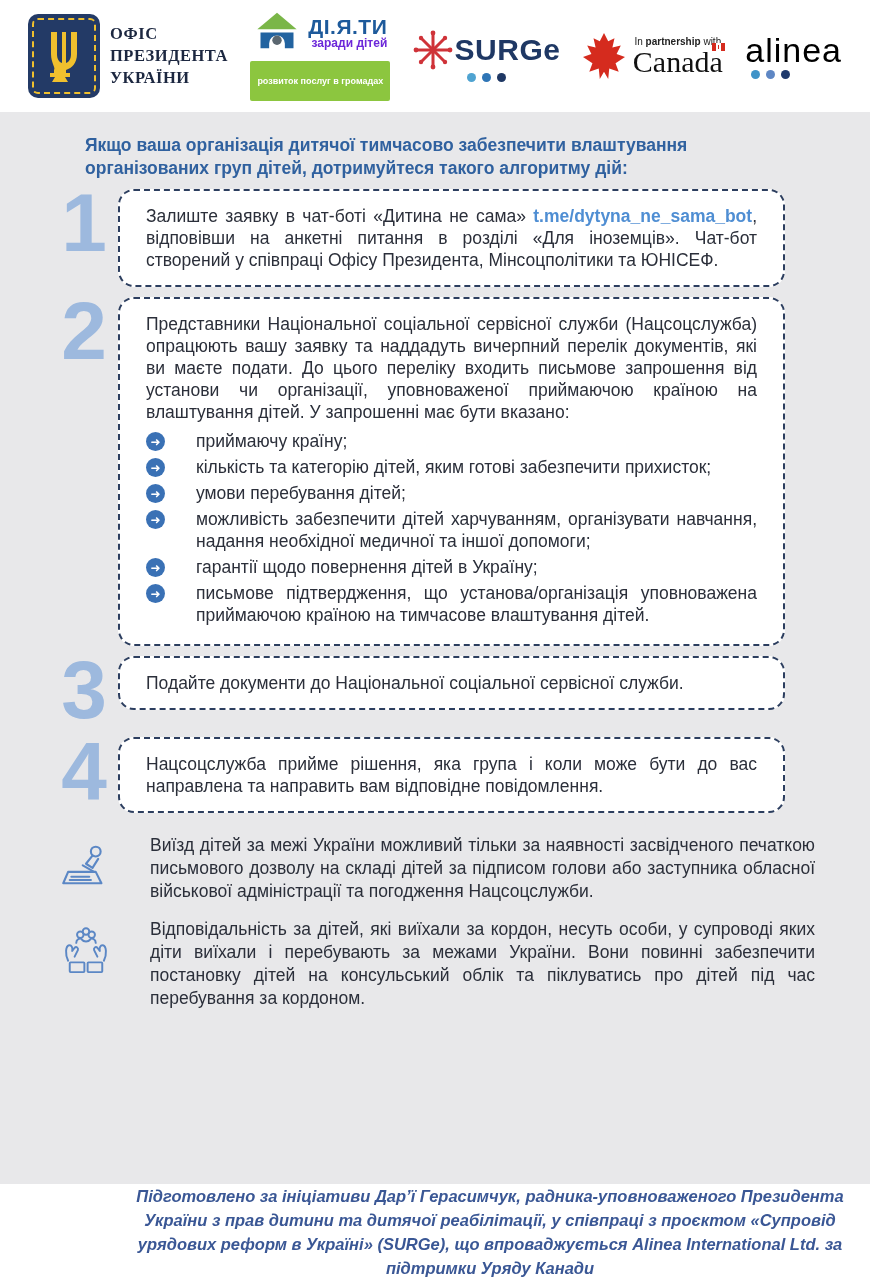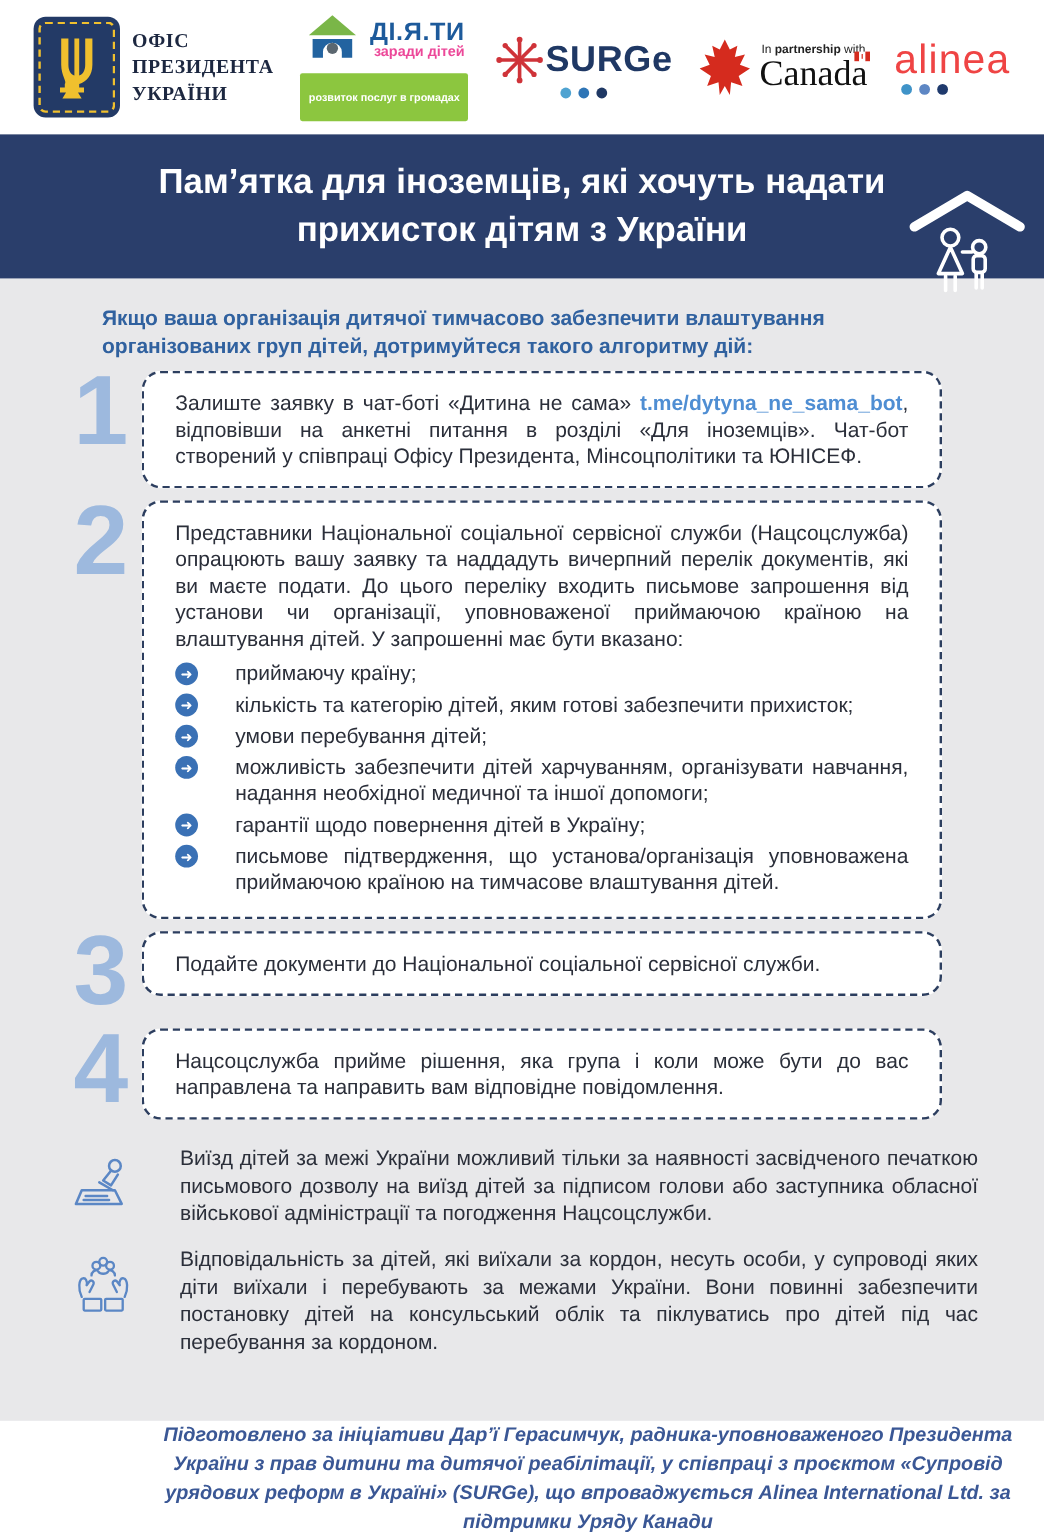--- a/index.html
+++ b/index.html
@@ -10,41 +10,41 @@
   
   .header { height:112px; background:#ffffff; display:flex; align-items:center; justify-content:space-between; padding:0 28px; flex:0 0 auto; }
   .logo { display:flex; align-items:center; gap:10px; }
 
   .op-shield { width:72px; height:84px; background:#233a66; border-radius:10px; display:flex; align-items:center; justify-content:center; outline:2px dashed #f0c02e; outline-offset:-6px; }
   .op-text { font-family:"Liberation Serif","DejaVu Serif",serif; font-size:16.5px; line-height:1.35; color:#1c2740; letter-spacing:.5px; font-weight:600; }
 
   .diyaty { display:flex; flex-direction:column; align-items:center; }
   .diyaty-top { display:flex; align-items:center; gap:7px; }
   .diyaty-name { font-size:21px; font-weight:bold; color:#1d5a9b; letter-spacing:.5px; line-height:1; }
-  .diyaty-sub { font-size:12px; font-weight:bold; color:#ec4899; text-align:right; line-height:1.1; }
+  .diyaty-sub { font-size:12px; font-weight:bold; color:#6d28d9; text-align:right; line-height:1.1; }
   .diyaty-bar { margin-top:5px; background:#8cc63f; color:#fff; font-size:9px; font-weight:bold; padding:15px 7px; border-radius:2px; white-space:nowrap; }
 
   .surge { display:flex; flex-direction:column; align-items:center; }
   .surge-row { display:flex; align-items:center; gap:2px; }
   .surge-name { font-size:30px; color:#1f3864; letter-spacing:.5px; font-weight:600; }
   .dots { display:flex; gap:6px; margin-top:3px; }
   .dots i { width:9px; height:9px; border-radius:50%; display:block; }
 
   .canada { display:flex; align-items:center; gap:8px; }
   .canada-right { display:flex; flex-direction:column; align-items:center; }
   .partnership { font-size:10px; color:#222; }
   .partnership b { font-weight:bold; }
   .canada-word { font-family:"Liberation Serif","DejaVu Serif",serif; font-size:30px; color:#111; line-height:1; position:relative; }
   .mini-flag { position:absolute; top:-4px; right:-2px; width:13px; height:8px; display:flex; }
   .mini-flag i { flex:1; background:#d52b1e; }
   .mini-flag em { flex:1.2; background:#fff; position:relative; }
   .mini-flag em::after { content:""; position:absolute; inset:2px 2px; background:#d52b1e; }
 
   .alinea { display:flex; flex-direction:column; align-items:flex-start; }
-  .alinea-name { font-size:34px; color:#ef4444; letter-spacing:1px; line-height:1; }
+  .alinea-name { font-size:34px; color:#000000; letter-spacing:1px; line-height:1; }
 
   
   .banner { height:120px; background:#2a3e6b; position:relative; display:flex; align-items:center; justify-content:center; flex:0 0 auto; z-index:2; }
   .banner h1 { color:#ffffff; font-size:29px; line-height:1.38; font-weight:bold; text-align:center; max-width:700px; }
   .family-icon { position:absolute; right:14px; top:40px; width:100px; height:98px; }
 
   
   .main { flex:1 1 auto; padding-top:22px; overflow:hidden; }
   .intro { margin:0 85px 19px 85px; font-size:17.5px; font-weight:bold; line-height:23px; color:#242936; text-align:justify; }
   .lead { margin:0 85px 9px 85px; font-size:17.5px; font-weight:bold; line-height:23px; color:#30619f; }
@@ -152,35 +152,20 @@
     <div class="alinea">
       <div class="alinea-name">alinea</div>
       <div class="dots" style="margin-left:6px">
         <i style="background:#3f93c8"></i>
           <i style="background:#5e87c4"></i>
           <i style="background:#1f3a6d"></i>
       </div>
     </div>
   </header>
 
-  <div class="banner">
-    <h1>Пам’ятка для іноземців, які хочуть надати прихисток дітям з України</h1>
-    <svg class="family-icon" viewBox="0 0 100 98">
-      <path d="M6 37 L50 11 L94 37" stroke="#fff" stroke-width="8" fill="none" stroke-linecap="round" stroke-linejoin="round"></path>
-      <g stroke="#fff" stroke-width="3" fill="none" stroke-linecap="round" stroke-linejoin="round">
-        <circle cx="36" cy="46" r="7"></circle>
-        <path d="M36 54 l-10 22 h20 z"></path>
-        <path d="M32 78 v12 M40 78 v12"></path>
-        <path d="M46 58 h8"></path>
-        <circle cx="60" cy="54" r="5.5"></circle>
-        <rect x="55" y="61" width="10" height="14" rx="3"></rect>
-        <path d="M57.5 76 v12 M62.5 76 v12"></path>
-      </g>
-    </svg>
-  </div>
 
   <main class="main">
     <p class="lead">Якщо ваша організація дитячої тимчасово забезпечити влаштування організованих груп дітей, дотримуйтеся такого алгоритму дій:</p>
 
     <section class="step">
       <div class="step-num">1</div>
       <div class="box">
         <p><span>Залиште заявку в чат-боті «Дитина не сама» </span><span class="link">t.me/dytyna_ne_sama_bot</span><span>, відповівши на анкетні питання в розділі «Для іноземців». Чат-бот створений у співпраці Офісу Президента, Мінсоцполітики та ЮНІСЕФ.</span></p>
       </div>
     </section>
@@ -235,21 +220,21 @@
     <div class="note">
       <svg class="note-ico" viewBox="0 0 64 64">
         <g stroke="#5b87c5" stroke-width="2.6" fill="none" stroke-linecap="round" stroke-linejoin="round">
           <circle cx="44" cy="13" r="6"></circle>
           <path d="M40 18 l-8 10 8 5 7 -11"></path>
           <path d="M28 30 l14 8"></path>
           <path d="M10 38 h34 l7 14 H4 z"></path>
           <path d="M14 44 h22 M12 48 h26"></path>
         </g>
       </svg>
-      <p>Виїзд дітей за межі України можливий тільки за наявності засвідченого печаткою письмового дозволу на виїзд дітей за підписом голови або заступника обласної військової адміністрації та погодження Нацсоцслужби.</p>
+      <p>Виїзд дітей за межі України можливий тільки за наявності засвідченого печаткою письмового дозволу на складі дітей за підписом голови або заступника обласної військової адміністрації та погодження Нацсоцслужби.</p>
     </div>
 
     <div class="note">
       <svg class="note-ico" viewBox="0 0 64 64">
         <g stroke="#5b87c5" stroke-width="2.4" fill="none" stroke-linecap="round" stroke-linejoin="round">
           <circle cx="25" cy="12" r="4"></circle>
             <circle cx="39" cy="12" r="4"></circle>
             <circle cx="32" cy="8" r="4"></circle>
           <path d="M20 22 c0 -4 4 -6 6 -5 M44 22 c0 -4 -4 -6 -6 -5 M27 18 c2 3 8 3 10 0"></path>
           <path d="M10 44 c-4 -8 -3 -18 1 -19 3 -1 5 3 4 7 l3 -4 c2 -2 5 0 4 3 l-4 8"></path>

